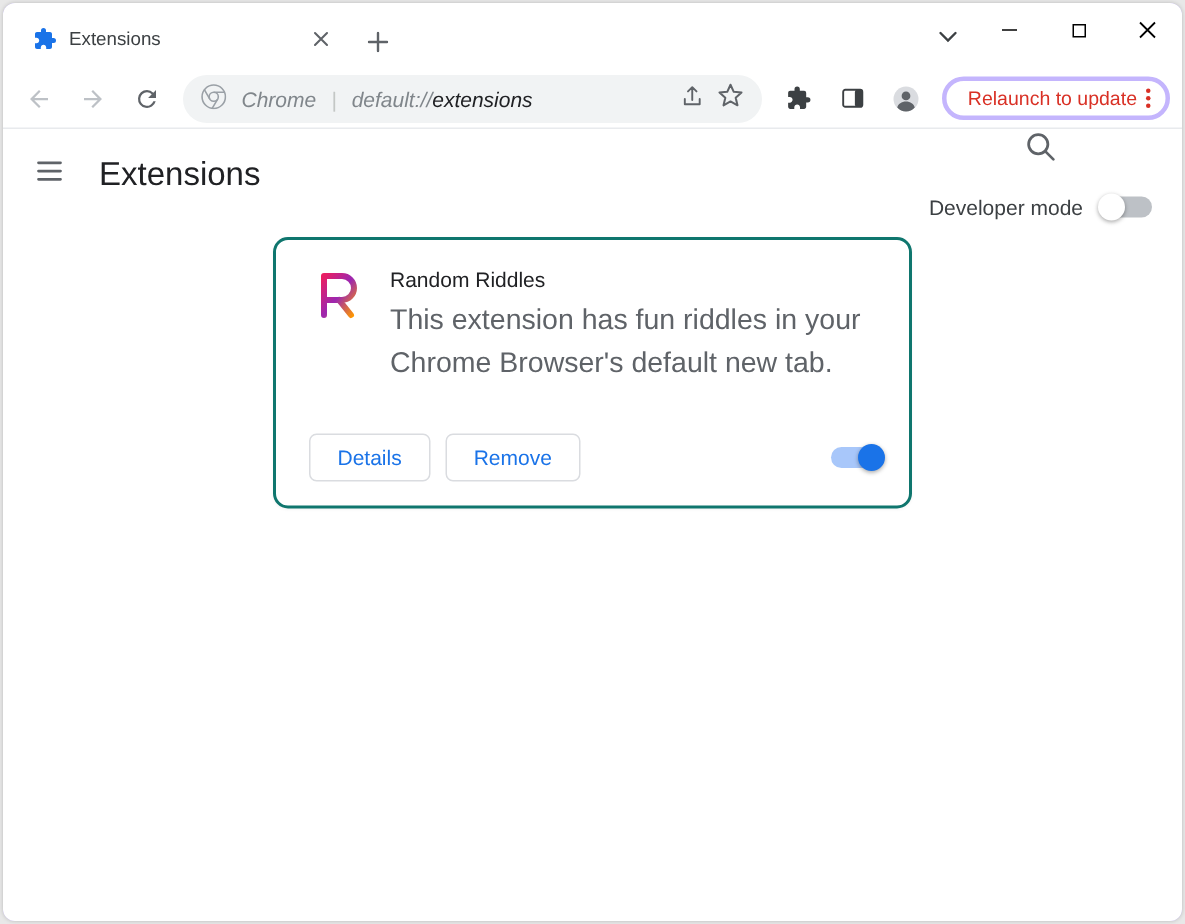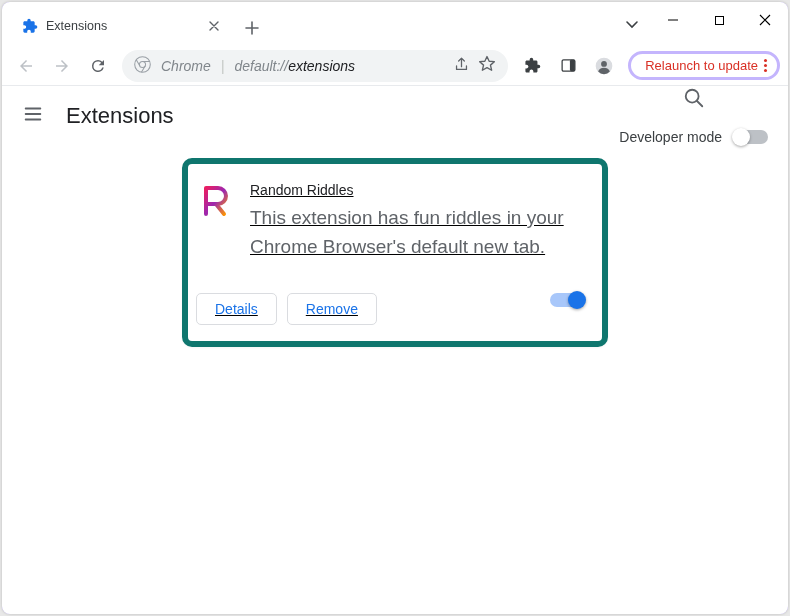--- a/index.html
+++ b/index.html
@@ -31,27 +31,27 @@
 .menu-icon { color:#5f6368; cursor:pointer; }
 .page-title { font-size:22px; font-weight:400; color:#202124; }
 .hdr-right { margin-left:auto; display:flex; align-items:center; gap:16px;flex-direction:column; }
 .search-icon { color:#5f6368; cursor:pointer; }
 .devmode { display:flex; align-items:center; gap:12px; font-size:14px; color:#3c4043; }
 .toggle.off { position:relative; width:34px; height:14px; background:#bdc1c6; border-radius:7px; cursor:pointer; }
 .toggle.off .knob { position:absolute; width:18px; height:18px; background:#fff; border-radius:50%; left:-2px; top:-2px; box-shadow:0 1px 3px rgba(0,0,0,0.35); }
 .toggle.on { position:relative; width:34px; height:14px; background:#a8c7fa; border-radius:7px; cursor:pointer; }
 .toggle.on .knob { position:absolute; width:18px; height:18px; background:#1a73e8; border-radius:50%; right:-2px; top:-2px; box-shadow:0 1px 3px rgba(0,0,0,0.35); }
 
-.ext-card { width:426px; margin:12px auto 0; border:6px solid #0f766e; border-radius:10px; padding:18px 18px 16px 8px; background:#fff; box-shadow: 0 1px 2px rgba(60,64,67,0.05); text-decoration: underline; }
+.ext-card { width:426px; margin:12px auto 0; border:2px solid #0f766e; border-radius:10px; padding:18px 18px 16px 22px; background:#fff; box-shadow: 0 1px 2px rgba(60,64,67,0.05); }
 .card-top { display:flex; gap:18px; }
 .ext-icon { width:36px; height:36px; flex-shrink:0; }
 .ext-info { flex:1; }
 .ext-name { font-size:14px; color:#202124; margin-bottom:6px; }
 .ext-desc { font-size:19px; color:#5f6368; line-height:1.5; }
-.card-bottom { display:flex; align-items:flex-start; gap:10px; margin-top:32px; }
+.card-bottom { display:flex; align-items:center; gap:10px; margin-top:32px; }
 .card-btn { border:1px solid #dadce0; background:#fff; color:#1a73e8; font-size:14px; padding:7px 18px; border-radius:5px; cursor:pointer; }
 .card-bottom .toggle.on { margin-left:auto; }
 </style>
 </head>
 <body>
 
 <div class="window">
 
   <div class="titlebar">
     <div class="tab-strip">

